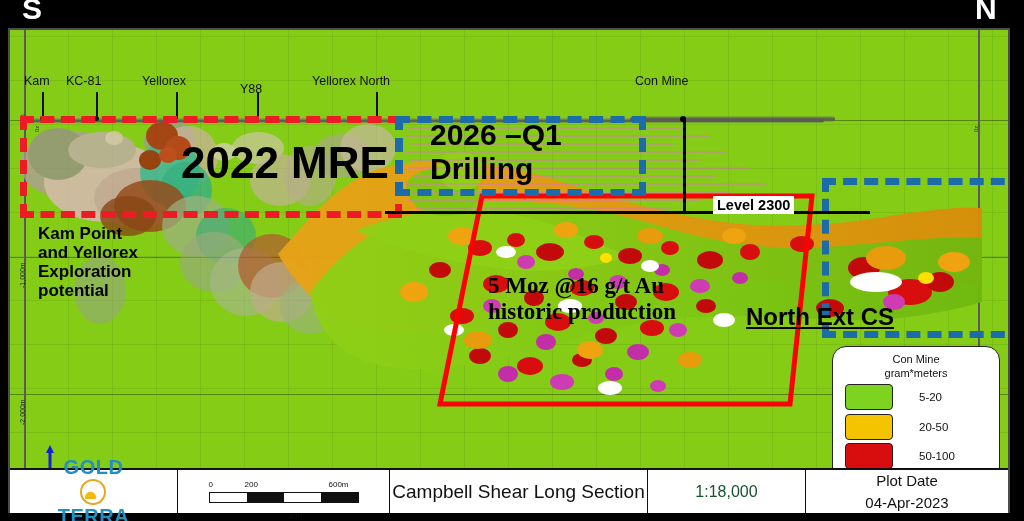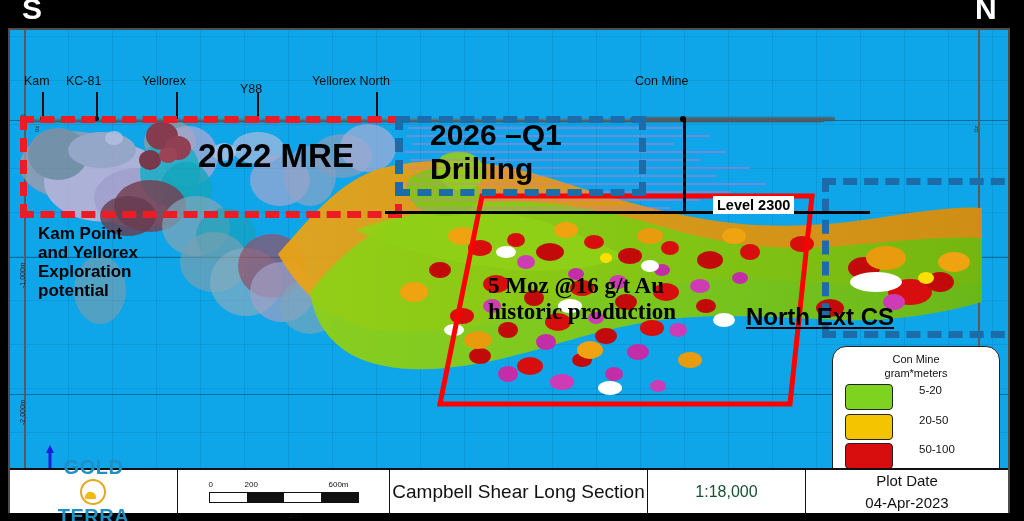--- a/index.html
+++ b/index.html
@@ -10,21 +10,21 @@
   
   .compass{position:absolute;color:#fff;font-weight:700;font-size:30px;line-height:1;}
   #compass-s{left:22px;top:-6px;}
   #compass-n{left:975px;top:-6px;}
 
   
   #sheet{position:absolute;left:8px;top:28px;width:1002px;height:485px;background:#fff;
          border:2px solid #4d4d4d;box-sizing:border-box;}
 
   
-  #plot{position:absolute;left:0;top:0;width:998px;height:438px;overflow:hidden;background:#0ea5e9;}
+  #plot{position:absolute;left:0;top:0;width:998px;height:438px;overflow:hidden;background:#84cc16;}
 
   
   #grid{position:absolute;inset:0;
     background-image:
       linear-gradient(to right, rgba(0,0,0,.07) 1px, transparent 1px),
       linear-gradient(to bottom, rgba(0,0,0,.07) 1px, transparent 1px);
     background-size:44px 44px;background-position:14px 6px;}
   .hgrid{position:absolute;left:0;right:0;height:1px;background:rgba(0,0,0,.35);}
   .vaxis{position:absolute;top:0;bottom:0;width:2px;background:#5a5a5a;}
 
@@ -60,32 +60,32 @@
   #level-line{position:absolute;left:375px;top:181px;width:485px;height:3px;background:#000;}
   #level-lab{position:absolute;left:703px;top:166px;font-size:14.5px;font-weight:700;color:#000;
              background:#fff;padding:1px 4px;white-space:nowrap;}
 
   
   #shaft{position:absolute;left:673px;top:88px;width:2.5px;height:96px;background:#000;}
   #shaft-dot{position:absolute;left:670px;top:86px;width:6px;height:6px;border-radius:50%;background:#000;}
 
   
   .anno{position:absolute;font-weight:700;color:#000;white-space:pre;line-height:1.12;}
-  #anno-mre{left:188px;top:108px;font-size:33px;}
+  #anno-mre{left:171px;top:108px;font-size:44px;}
   #anno-drill{left:420px;top:88px;font-size:30px;}
   #anno-kam{left:28px;top:194px;font-size:17px;text-align:left;}
   #anno-prod{left:478px;top:243px;font-size:23px;font-family:"Liberation Serif",serif;}
   #anno-north{left:736px;top:274px;font-size:24px;text-decoration:underline;}
 
   
   #legend{position:absolute;left:822px;top:316px;width:168px;height:150px;
           background:#fff;border:1.5px solid #222;border-radius:14px;box-sizing:border-box;
           padding:6px 0 0 0;}
   #legend-title{text-align:center;font-size:11px;color:#111;line-height:1.25;}
-  .leg-row{display:flex;align-items:flex-start;margin:3.5px 0 0 12px;}
+  .leg-row{display:flex;align-items:center;margin:3.5px 0 0 12px;}
   .leg-sw{width:46px;height:24px;border:1.5px solid #222;border-radius:4px;}
   .leg-txt{font-size:11.5px;color:#111;margin-left:26px;}
 
   
   #axis3d{position:absolute;left:30px;top:412px;width:52px;height:44px;}
 
   
   #footer{position:absolute;left:0;top:438px;width:998px;height:45px;
           border-top:2.5px solid #111;box-sizing:border-box;display:flex;background:#fff;}
   .fcell{display:flex;align-items:center;justify-content:center;

